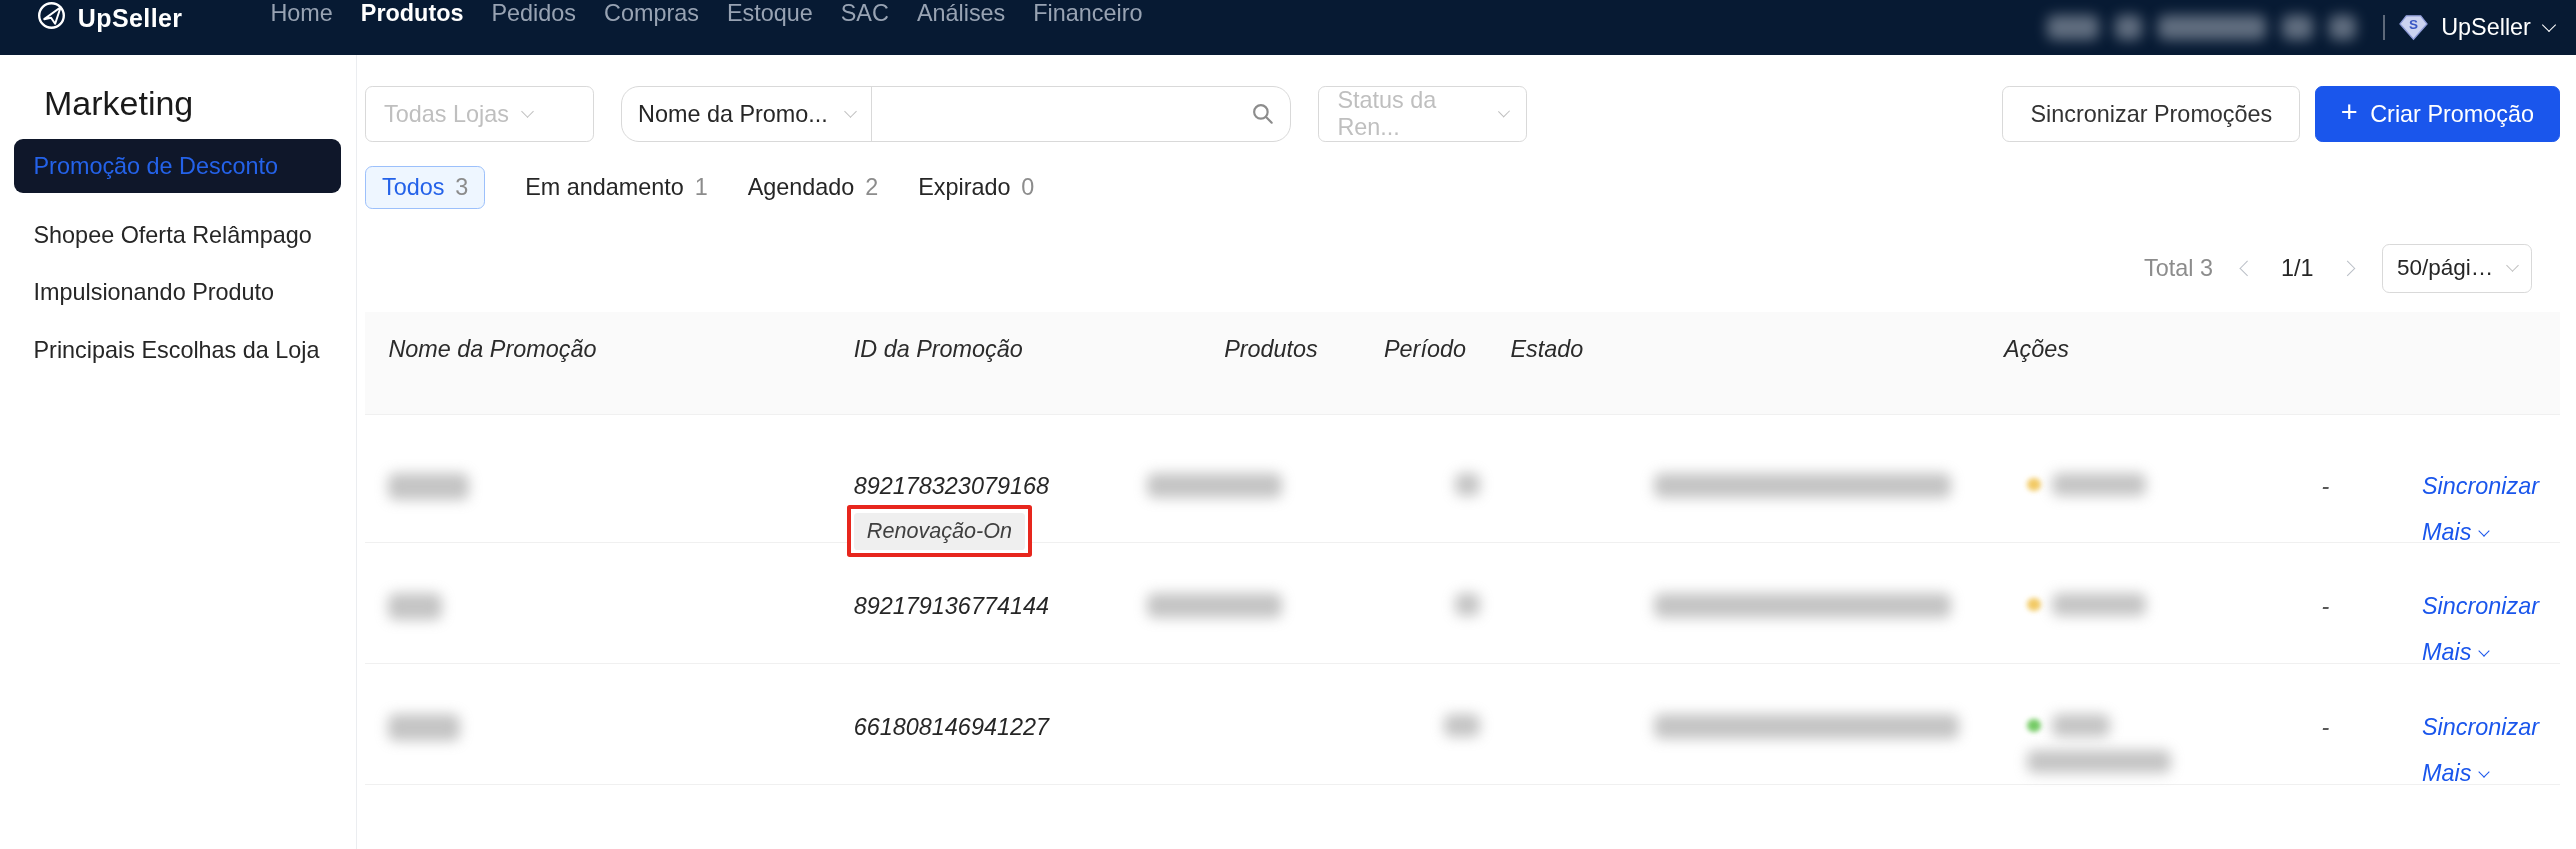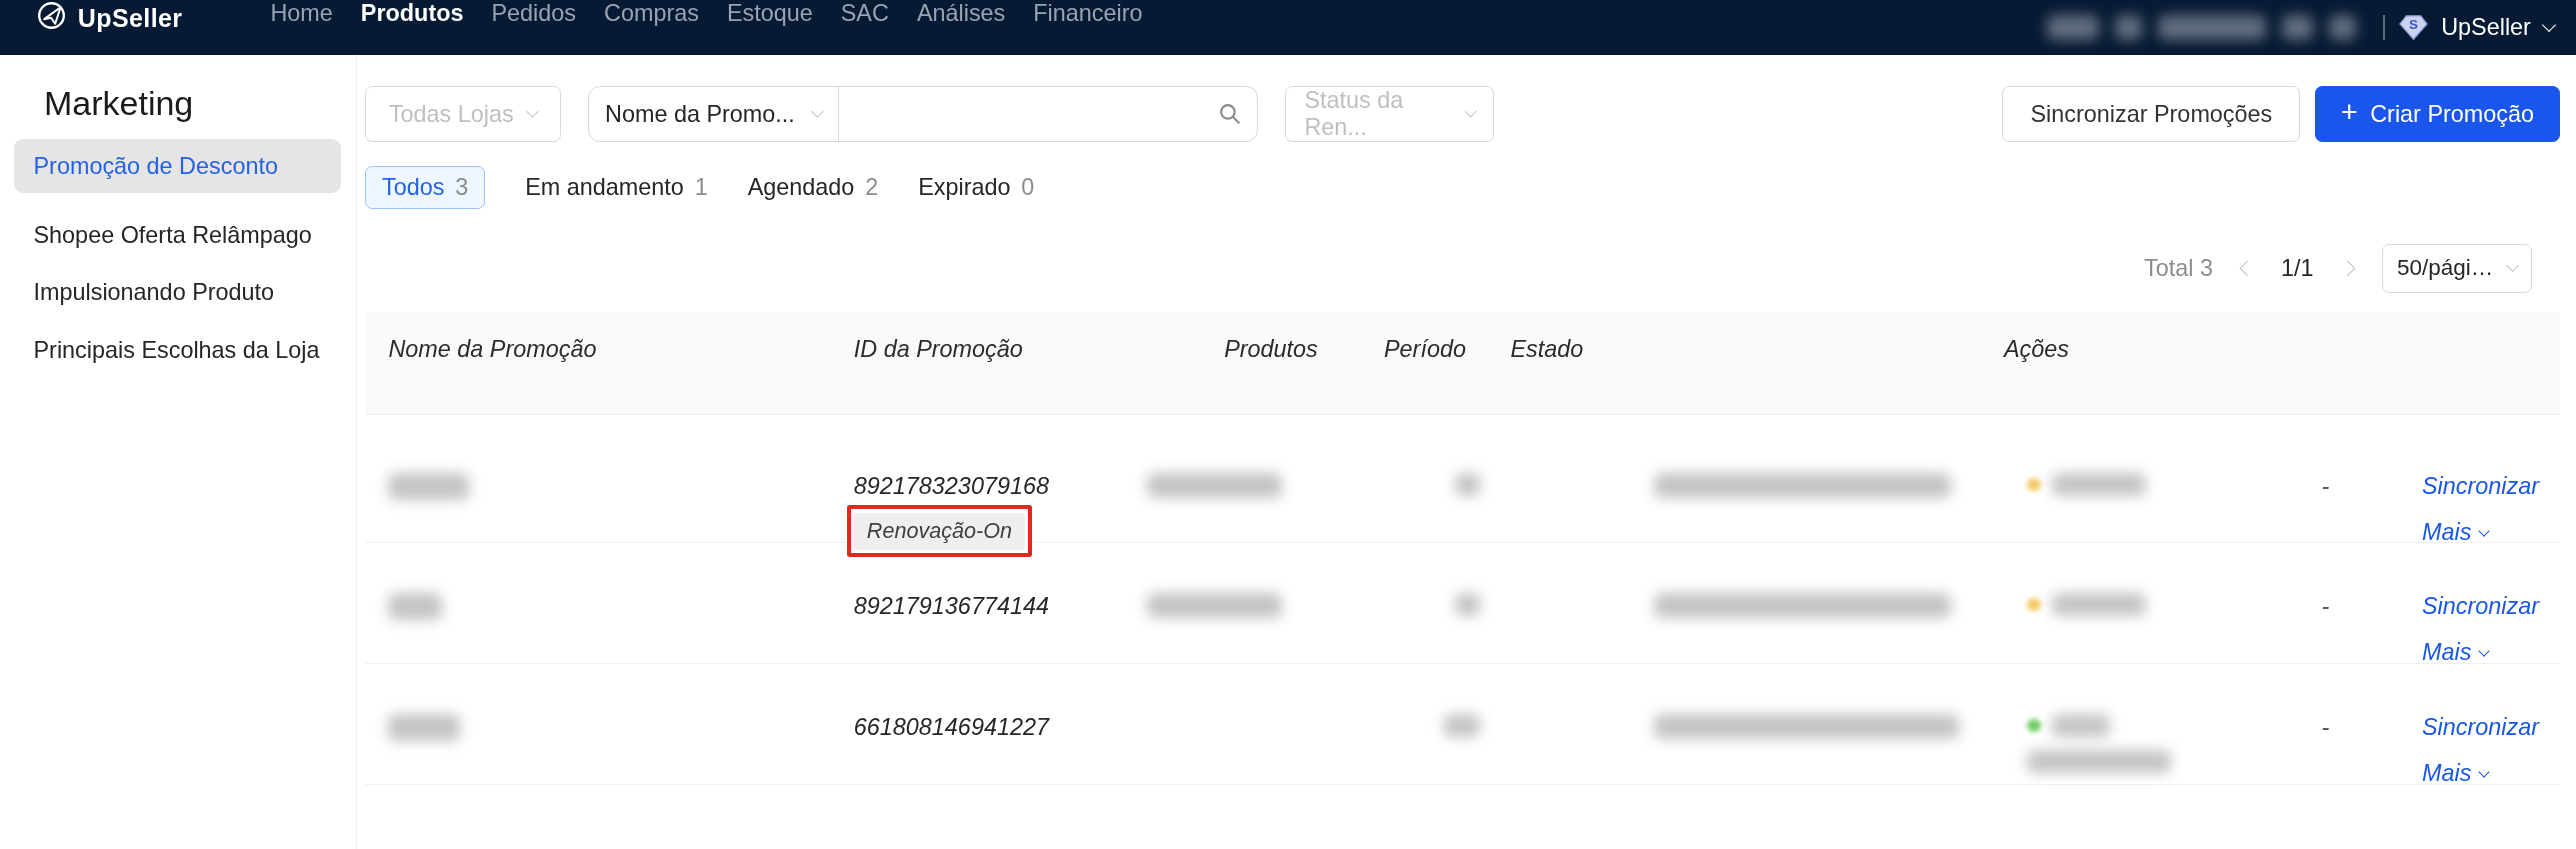--- a/index.html
+++ b/index.html
@@ -19,32 +19,32 @@
   .tblob { background:#cdd3dc; opacity:.45; filter:blur(6.3px); border-radius:7.2px; height:25px; }
   .top-divider { width:1.8px; height:25px; background:rgba(255,255,255,.35); }
   .user-name { color:#fff; font-size:23.4px; }
   .chev { display:inline-block; border-right:1.8px solid currentColor; border-bottom:1.8px solid currentColor; transform:rotate(45deg); }
   .chev-white { width:10px; height:10px; border-width:1.8px; color:#fff; margin-top:-5.4px; }
 
   
   .sidebar { position:absolute; left:0; top:55px; bottom:0; width:357px; background:#fff; border-right:0.9px solid #ebedf0; }
   .side-heading { position:absolute; left:44px; top:29px; font-size:34px; font-weight:normal; color:#1a1a1a; }
   .side-item { position:absolute; left:13.5px; right:15.3px; height:54px; display:flex; align-items:center; padding-left:20px; font-size:23.4px; color:#262626; border-radius:9px; cursor:pointer; }
-  .side-item.active { background:#e5e5e5; color:#2462e9; }
+  .side-item.active { background:#0f172a; color:#2462e9; }
 
   
   .main { position:absolute; left:357px; top:55px; right:0; bottom:0; background:#fff; }
 
   
   .filter-row { position:absolute; left:8px; right:16px; top:31px; height:56px; display:flex; align-items:center; }
   .sel { height:56px; border:0.9px solid #d9d9d9; border-radius:7.2px; background:#fff; display:flex; align-items:center; padding:0 18px; gap:14.4px; cursor:pointer; }
   .sel .ph { color:#bfbfbf; }
   .chev-gray { width:9px; height:9px; border-width:1.4px; color:#bfbfbf; margin-top:-4.5px; }
-  .store-sel { width:196px; justify-content:center; }
-  .combo { display:flex; height:56px; margin-left:27px; border:0.9px solid #d9d9d9; border-radius:12px; overflow:hidden; background:#fff; }
+  .store-sel { width:229px; justify-content:flex-start; }
+  .combo { display:flex; height:56px; margin-left:27px; border:0.9px solid #d9d9d9; border-radius:18px; overflow:hidden; background:#fff; }
   .combo-left { width:250px; display:flex; align-items:center; justify-content:space-between; padding:0 16px; border-right:0.9px solid #d9d9d9; cursor:pointer; }
   .combo-input { width:379px; border:none; outline:none; font-size:23.4px; padding:0 18px; color:#262626; }
   .combo-search { display:flex; align-items:center; padding-right:16px; cursor:pointer; }
   .status-sel { width:209px; margin-left:27px; justify-content:space-between; }
   .filter-spacer { flex:1; }
   .btn { height:56px; border-radius:7.2px; display:flex; align-items:center; justify-content:center; font-size:23.4px; cursor:pointer; white-space:nowrap; }
   .btn-default { background:#fff; border:0.9px solid #d9d9d9; color:#333; padding:0 27px; }
   .btn-primary { background:#1a56ec; border:0.9px solid #1a56ec; color:#fff; padding:0 25px; margin-left:14.4px; gap:12.6px; }
   .plus-glyph { font-size:29px; font-weight:300; line-height:1; margin-top:-2.7px; }
 

